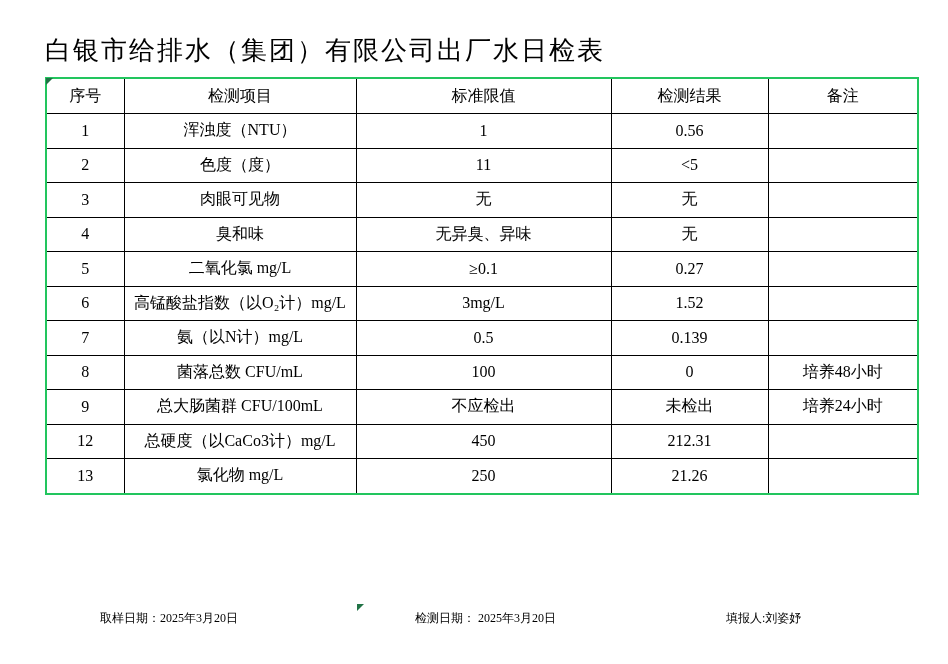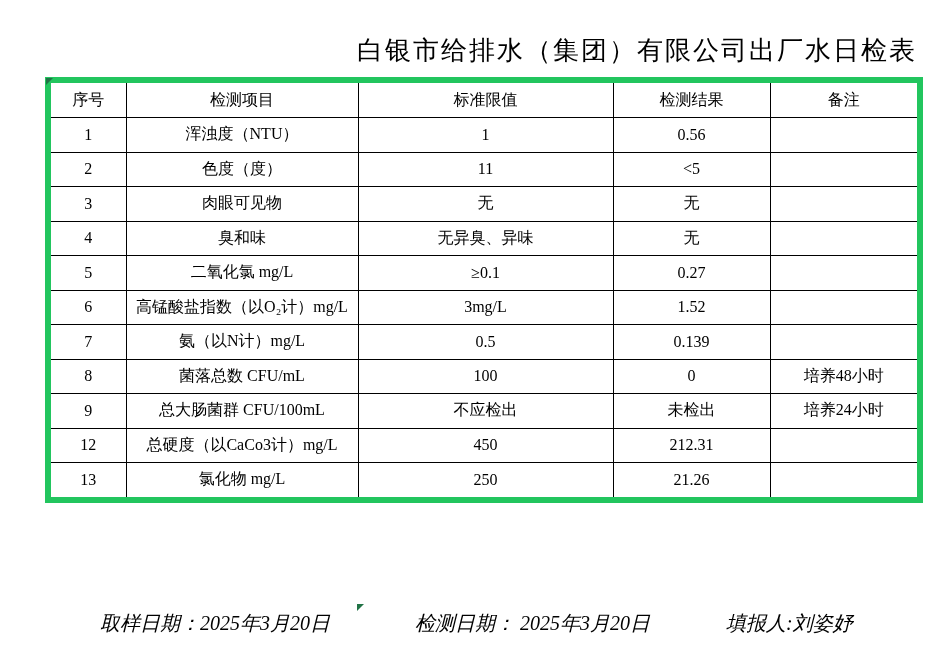--- a/index.html
+++ b/index.html
@@ -7,32 +7,32 @@
     width:948px; height:664px;
     background:#ffffff;
     position:relative;
     font-family:"Liberation Serif","DejaVu Serif",serif;
     color:#000000;
     overflow:hidden;
   }
   .title {
     position:absolute;
     top:33px; left:45px; width:872px;
-    text-align:right;
+    text-align:left;
     font-size:26px;
     letter-spacing:2px;
     white-space:nowrap;
   }
   table.report {
     position:absolute;
     top:77px; left:45px;
     width:872px;
     border-collapse:collapse;
     table-layout:fixed;
-    border:6px solid #22c55e;
+    border:2px solid #22c55e;
   }
   table.report th, table.report td {
     border:1.5px solid #000;
     text-align:center;
     vertical-align:middle;
     font-size:16px;
     font-weight:normal;
     padding:0 2px;
     height:33.5px;
     overflow:hidden;
@@ -40,23 +40,22 @@
   }
   table.report th { height:34px; }
   col.c-no     { width:78px;  }
   col.c-item   { width:232px; }
   col.c-limit  { width:255px; }
   col.c-result { width:157px; }
   col.c-remark { width:150px; }
   .footer-line span {
     position:absolute;
     top:610px;
-    font-size:20px;
+    font-size:12px;
     white-space:nowrap;
-    font-style:italic;
   }
   .f-sample  { left:100px; }
   .f-test    { left:415px; }
   .f-reporter{ left:726px; }
   .excel-tri {
     position:absolute;
     width:0; height:0;
     border-top:7px solid #217346;
     border-right:7px solid transparent;
   }

